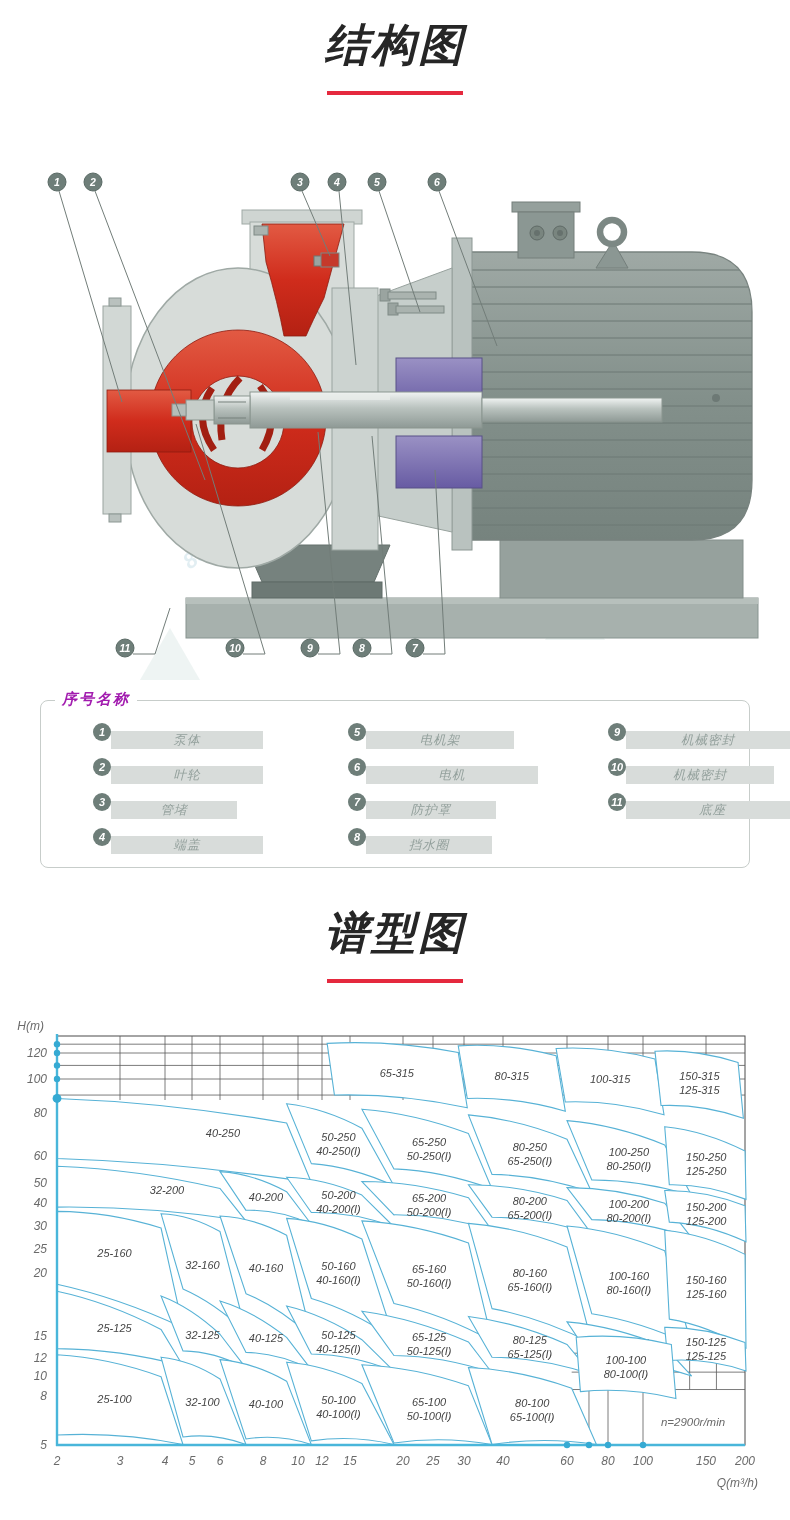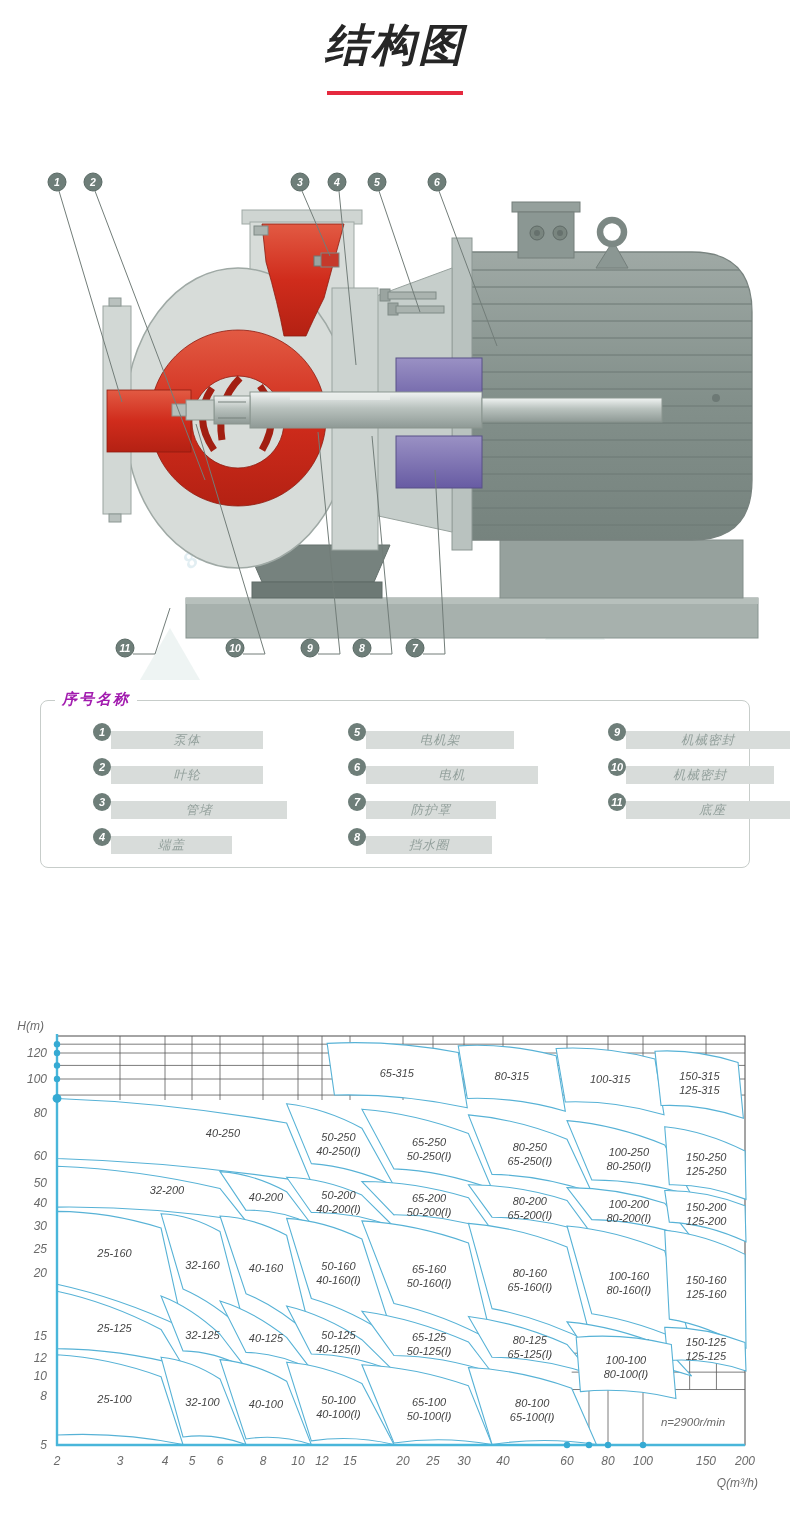--- a/index.html
+++ b/index.html
@@ -224,27 +224,27 @@
           </div>
         </div>
         <div class="legend-row" style="left: 58px; top: 63px; width: 166px;">
           <span class="legend-num">2</span>
           <div class="legend-bar" style="width:152px">
             <span>叶轮</span>
           </div>
         </div>
         <div class="legend-row" style="left: 58px; top: 98px; width: 166px;">
           <span class="legend-num">3</span>
-          <div class="legend-bar" style="width:176px">
+          <div class="legend-bar" style="width:126px">
             <span>管堵</span>
           </div>
         </div>
         <div class="legend-row" style="left: 58px; top: 133px; width: 166px;">
           <span class="legend-num">4</span>
-          <div class="legend-bar" style="width:121px">
+          <div class="legend-bar" style="width:152px">
             <span>端盖</span>
           </div>
         </div>
         <div class="legend-row" style="left: 313px; top: 28px; width: 164px;">
           <span class="legend-num">5</span>
           <div class="legend-bar" style="width:148px">
             <span>电机架</span>
           </div>
         </div>
         <div class="legend-row" style="left: 313px; top: 63px; width: 164px;">
@@ -279,20 +279,24 @@
         </div>
         <div class="legend-row" style="left: 573px; top: 98px; width: 162px;">
           <span class="legend-num">11</span>
           <div class="legend-bar" style="width:173px">
             <span>底座</span>
           </div>
         </div>
       </div>
   </div>
 
+  <div class="title-block" style="top:904px">
+    <div class="big-title">谱型图</div>
+    <div class="red-rule"></div>
+  </div>
 
   <svg id="chart-svg" width="790" height="520" style="top:1000px" viewBox="0 0 790 520">
       <rect x="57" y="36" width="688" height="409" fill="#ffffff" stroke="#4a4a4a" stroke-width="1"></rect>
       <g stroke="#5a5a5a" stroke-width="0.8">
         <line x1="57" y1="44.17275362019194" x2="745" y2="44.17275362019194"></line>
         <line x1="57" y1="53" x2="745" y2="53"></line>
         <line x1="57" y1="65.40827382955621" x2="745" y2="65.40827382955621"></line>
         <line x1="57" y1="79" x2="745" y2="79"></line>
         <line x1="57" y1="95.05360097241572" x2="745" y2="95.05360097241572"></line>
         <line x1="120" y1="36" x2="120" y2="100"></line>

